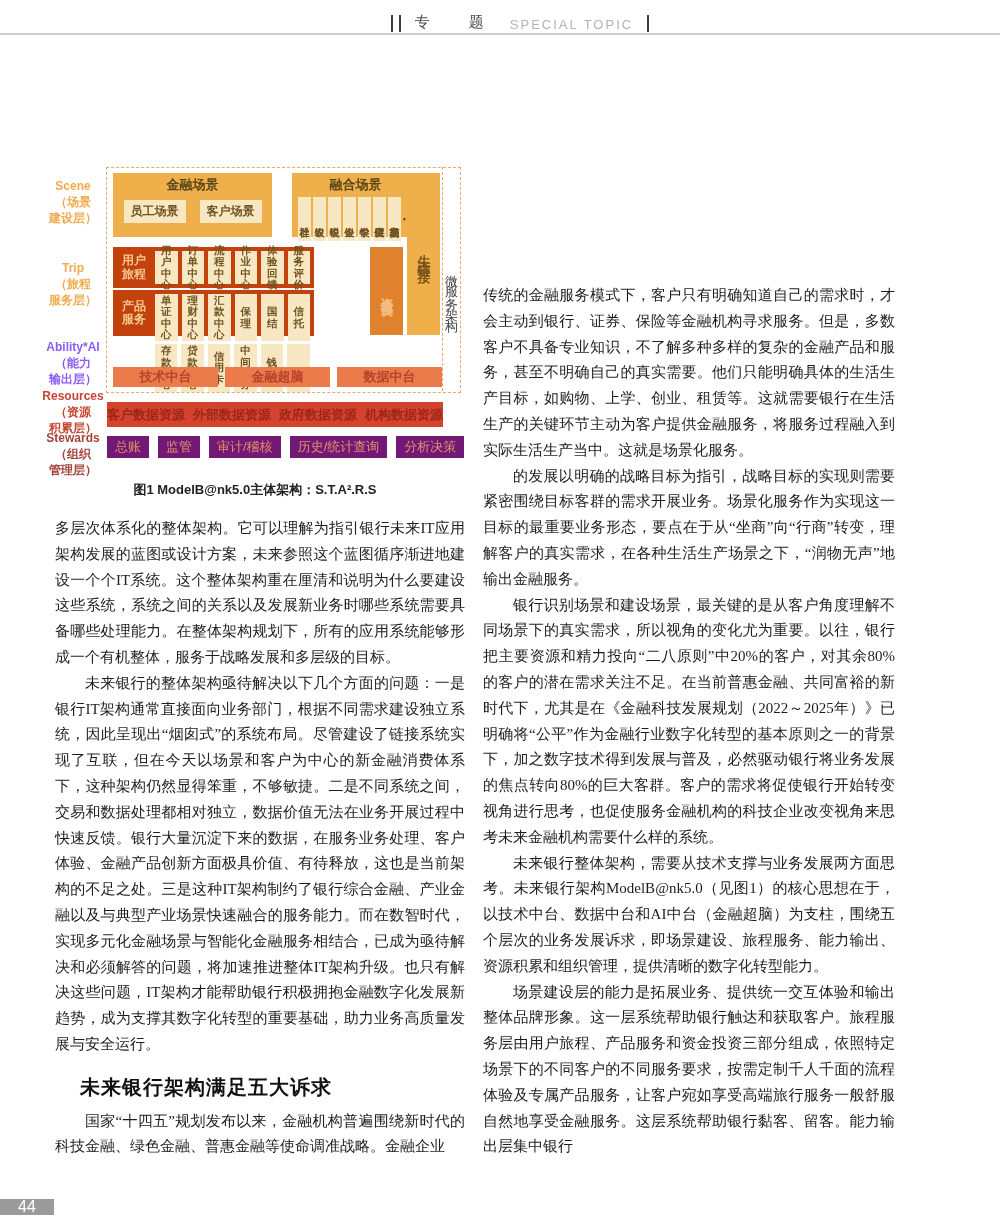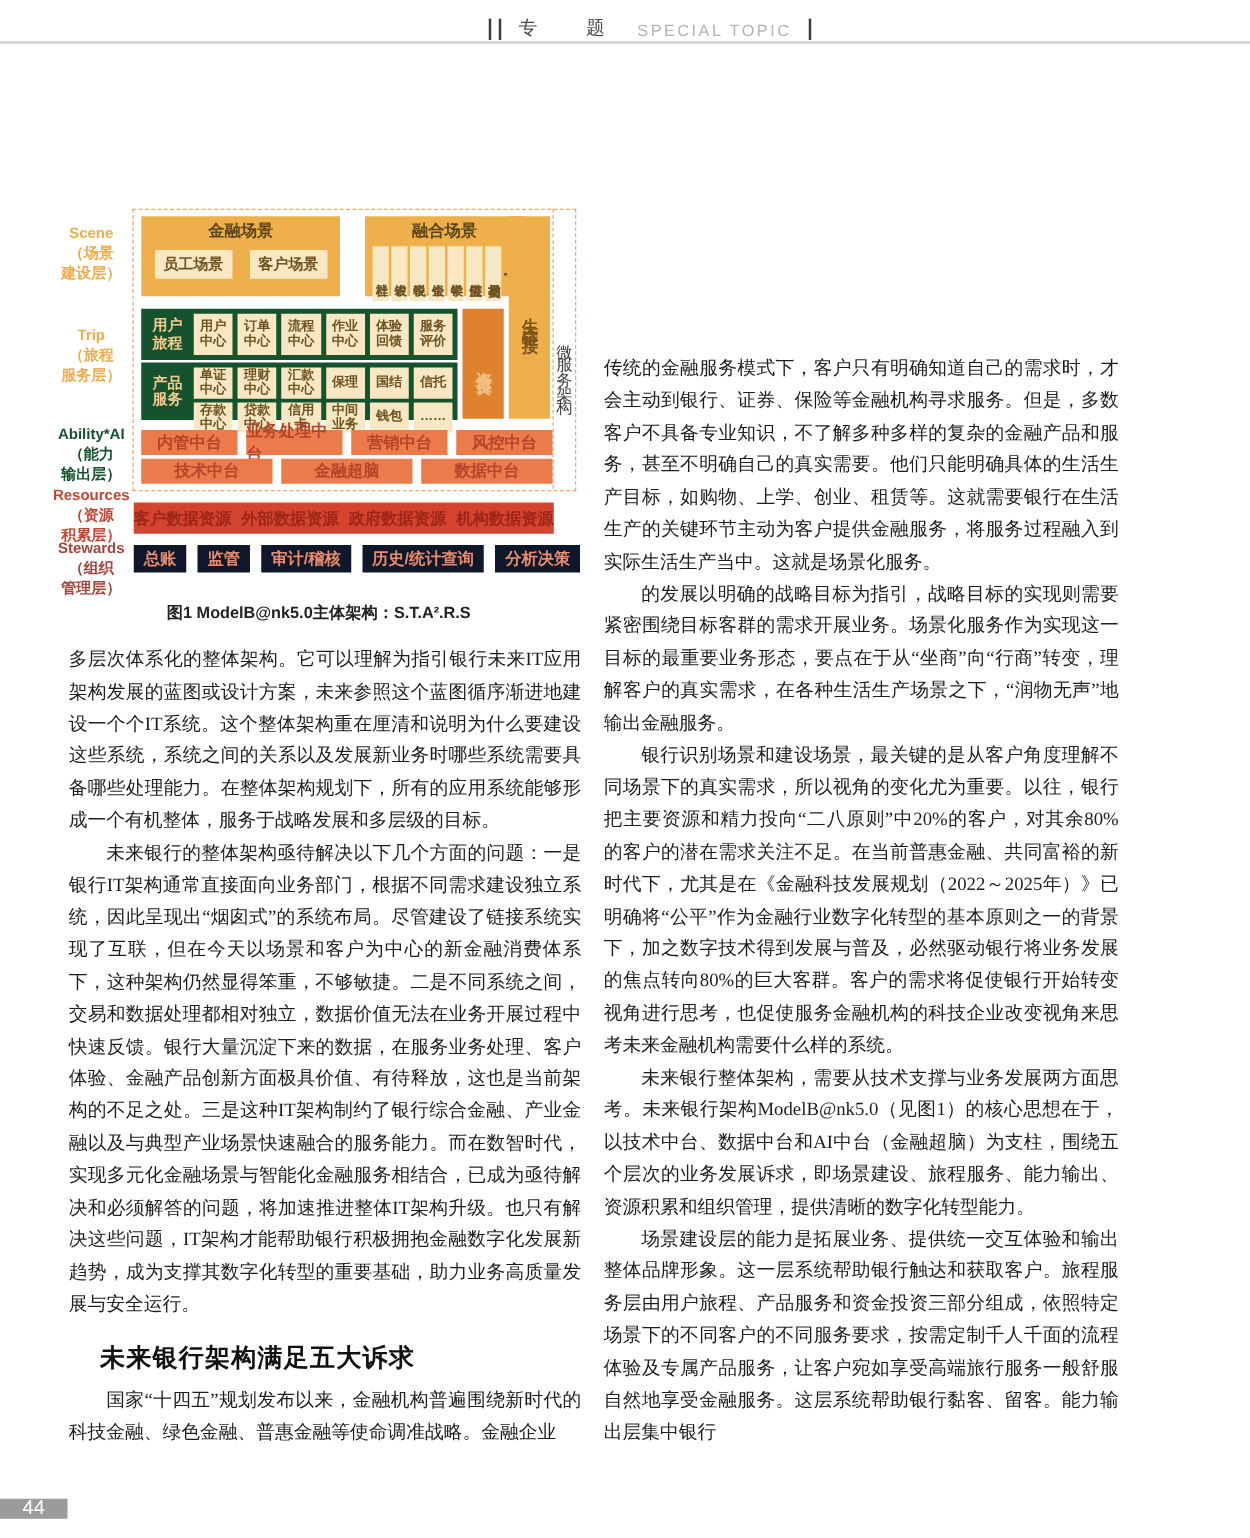--- a/index.html
+++ b/index.html
@@ -16,21 +16,21 @@
   .he{font-size:13px;color:#b3b3b3;letter-spacing:2px;}
   .header-rule{position:absolute;top:33px;left:0;width:100%;height:2px;background:#cfcfcf;}
 
   
   .fig{position:absolute;left:40px;top:162px;width:430px;height:312px;
        font-family:"Liberation Sans","DejaVu Sans",sans-serif;}
   .slabel{position:absolute;left:0;width:66px;text-align:center;
           font-size:12px;font-weight:bold;line-height:16px;}
   .slabel.scene-l{top:16px;color:#efac4e;}
   .slabel.trip-l{top:98px;color:#efac4e;}
-  .slabel.ability-l{top:177px;color:#14532d;}
+  .slabel.ability-l{top:177px;color:#8b5cf6;}
   .slabel.resources-l{top:226px;color:#c64532;}
   .slabel.stewards-l{top:268px;color:#a5443c;}
 
   .dashed-outer{position:absolute;left:66px;top:5px;width:353px;height:224px;
                 border:1px dashed #eca86b;}
   .vdash{position:absolute;left:402px;top:5px;width:0;height:224px;
          border-left:1px dashed #eca86b;}
 
   .amber{background:#efb04c;}
   .cream{background:#f8e7c3;color:#6f5320;font-weight:bold;
@@ -48,41 +48,41 @@
 
   .vert-box{writing-mode:vertical-rl;display:flex;align-items:center;justify-content:center;
             font-weight:bold;font-size:13px;letter-spacing:5px;}
   .box.eco{position:absolute;left:367px;top:11px;width:33px;height:162px;color:#7a5418;}
   .box.capital{position:absolute;left:330px;top:85px;width:33px;height:88px;
                background:#e0812d;color:#f3be82;letter-spacing:2px;}
   .micro{position:absolute;left:403px;top:55px;width:16px;height:150px;
          writing-mode:vertical-rl;letter-spacing:11px;font-size:13px;color:#3f3f3f;
          display:flex;align-items:center;justify-content:center;}
 
-  .trip{position:absolute;left:73px;width:253px;background:#14532d;display:flex;padding:4px;box-sizing:border-box;gap:4px;}
+  .trip{position:absolute;left:73px;width:201px;background:#c2410c;display:flex;padding:4px;box-sizing:border-box;gap:4px;}
   .trip.journey{top:85px;height:41px;}
   .trip.product{top:128px;height:46px;}
   .tlabel{width:34px;color:#f6c98f;font-weight:bold;font-size:12px;line-height:1.1;
           display:flex;align-items:center;justify-content:center;text-align:center;}
   .titems{display:flex;gap:4px;flex:1;}
   .titems .cream{flex:1;font-size:10.5px;line-height:1.08;padding:1px;}
   .prows{display:flex;flex-direction:column;gap:3px;flex:1;}
   .prows .titems{flex:1;}
 
   .ab{position:absolute;left:73px;width:329px;height:20px;display:flex;gap:7px;}
   .abox{flex:1;background:#eb7b4b;color:#b8432a;font-weight:bold;font-size:13px;
         display:flex;align-items:center;justify-content:center;}
   .ab.row1{top:182px;}
   .ab.row2{top:205px;}
 
   .resbar{position:absolute;left:67px;top:240px;width:336px;height:25px;background:#d4432e;
           display:flex;align-items:center;justify-content:space-between;}
   .ritem{color:#9c2618;font-weight:bold;font-size:13px;}
   .stewrow{position:absolute;left:67px;top:274px;width:336px;height:22px;display:flex;gap:9px;}
-  .sbox{flex:1 0 auto;background:#0f172a;color:#e98c6b;font-weight:bold;font-size:13px;
+  .sbox{flex:1 0 auto;background:#701a75;color:#e98c6b;font-weight:normal;font-size:13px;
         display:flex;align-items:center;justify-content:center;padding:0 8px;}
 
   .caption{position:absolute;left:40px;top:481px;width:430px;text-align:center;
            font-family:"Liberation Sans","DejaVu Sans",sans-serif;
            font-size:13px;font-weight:bold;color:#222;}
 
   
   .col{position:absolute;font-size:15px;line-height:25.8px;color:#1d1d1d;text-align:justify;}
   .col.left{left:55px;top:516px;width:410px;}
   .col.right{left:483px;top:283px;width:412px;}
@@ -192,26 +192,20 @@
             <span class="cream">存款中心</span>
             <span class="cream">贷款中心</span>
             <span class="cream">信用卡</span>
             <span class="cream">中间业务</span>
             <span class="cream">钱包</span>
             <span class="cream">……</span>
           </div>
       </div>
     </div>
 
-    <div class="ab row1">
-        <span class="abox">内管中台</span>
-        <span class="abox">业务处理中台</span>
-        <span class="abox">营销中台</span>
-        <span class="abox">风控中台</span>
-      </div>
     <div class="ab row2">
         <span class="abox">技术中台</span>
         <span class="abox">金融超脑</span>
         <span class="abox">数据中台</span>
       </div>
 
     <div class="resbar">
         <span class="ritem">客户数据资源</span>
         <span class="ritem">外部数据资源</span>
         <span class="ritem">政府数据资源</span>

